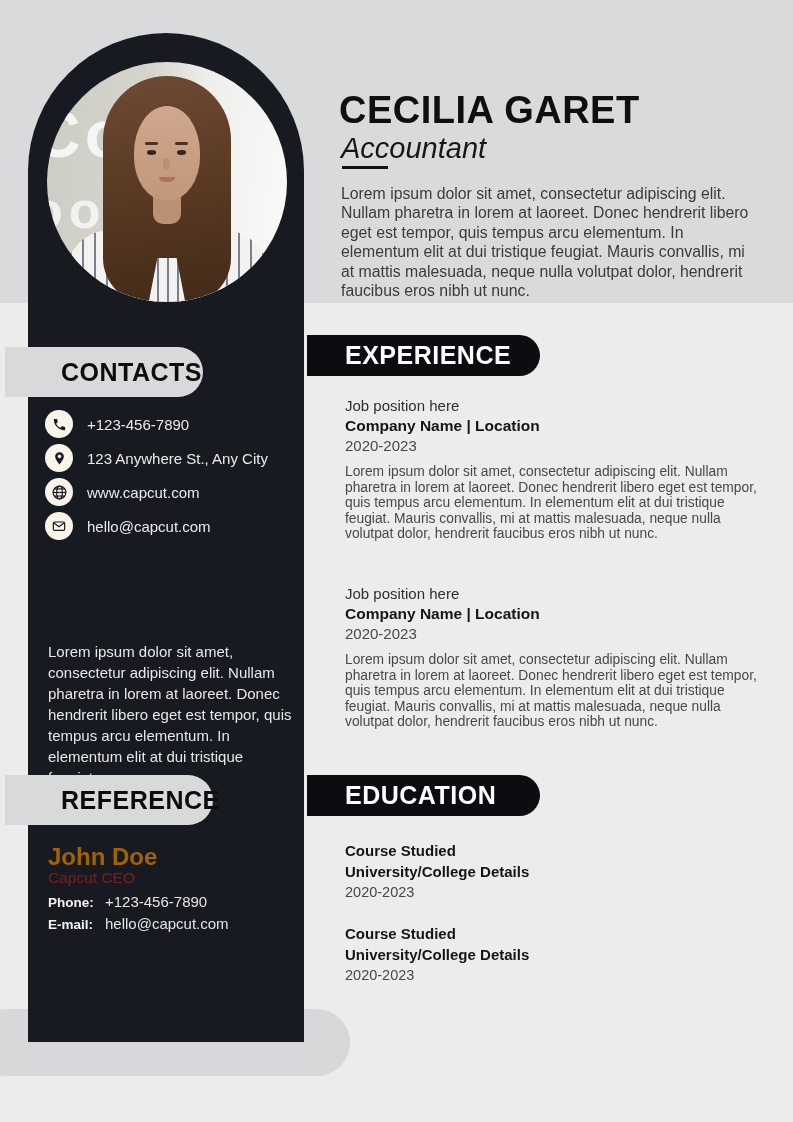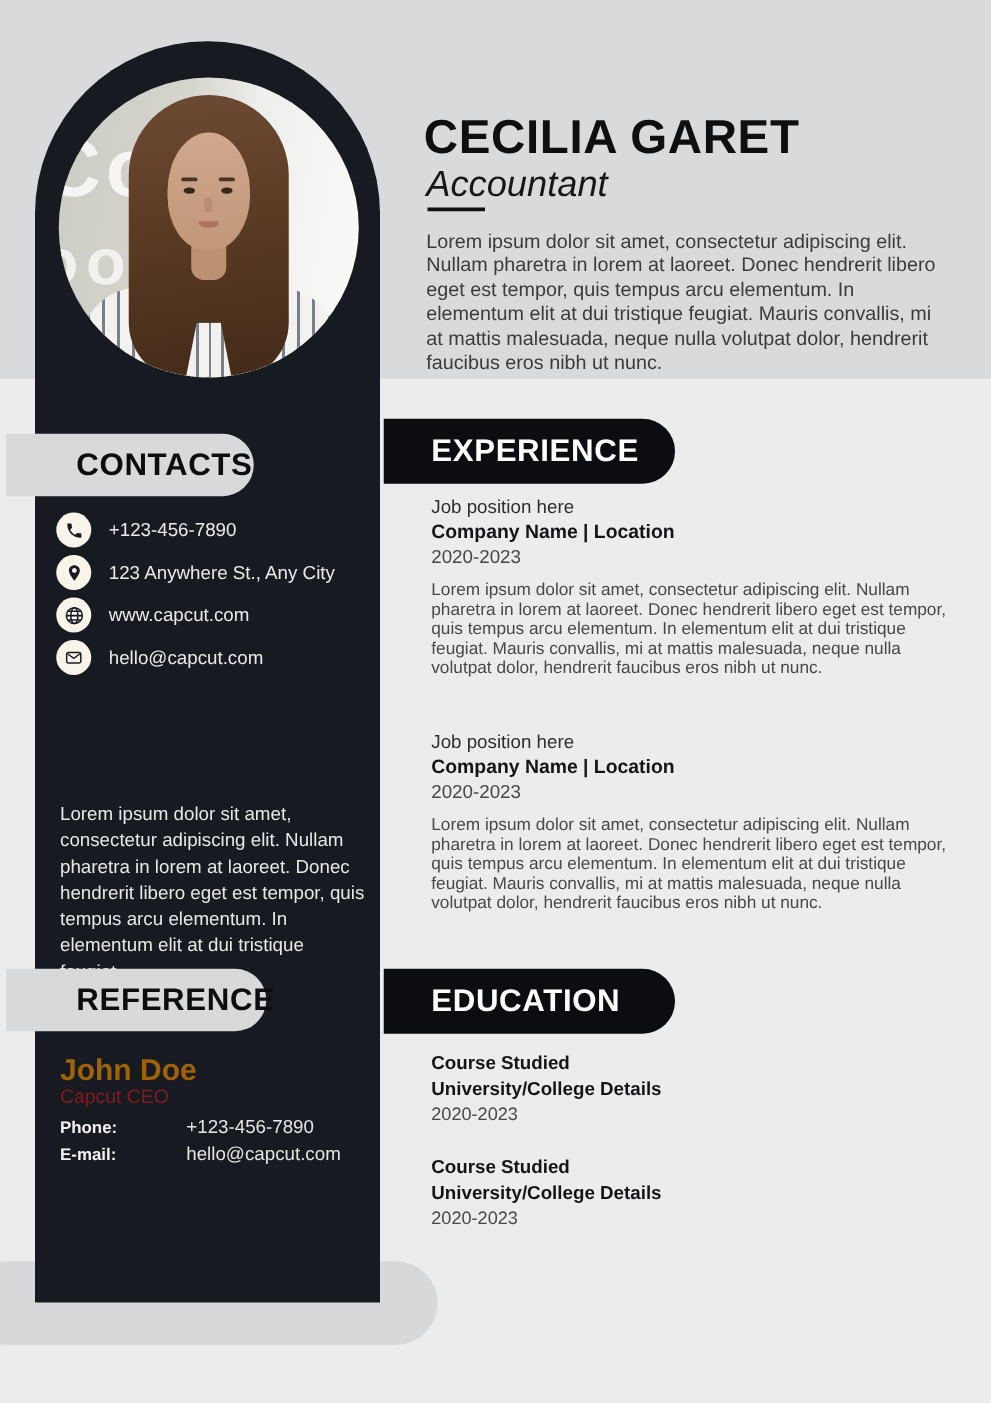--- a/index.html
+++ b/index.html
@@ -46,34 +46,34 @@
   .contact-row{display:flex;align-items:center;height:28px;margin-bottom:6px;}
   .cicon{width:28px;height:28px;border-radius:50%;background:#f8f4ea;flex:0 0 28px;
          display:flex;align-items:center;justify-content:center;}
   .ctext{margin-left:14px;font-size:15px;color:#eaeaea;white-space:nowrap;}
   
   .skills-text{position:absolute;left:48px;top:641px;width:246px;margin:0;
         font-size:15px;line-height:21px;color:#e6e7e7;}
   
   .ref-name{position:absolute;left:48px;top:843px;font-size:24px;font-weight:bold;color:#a16207;}
   .ref-role{position:absolute;left:48px;top:869px;font-size:15.5px;color:#7f1d1d;}
-  .ref-row{position:absolute;left:48px;display:flex;align-items:baseline;gap:44px;}
+  .ref-row{position:absolute;left:48px;display:flex;align-items:baseline;}
   .ref-row.phone{top:893px;} .ref-row.email{top:915px;}
   .ref-label{width:57px;font-size:13.5px;font-weight:bold;color:#f2f2f2;}
   .ref-value{font-size:15px;color:#e3e4e4;white-space:nowrap;}
   
   .name{position:absolute;left:339px;top:88px;margin:0;font-size:38px;line-height:44px;
         font-weight:bold;letter-spacing:.5px;color:#0f0f10;white-space:nowrap;}
   .job-title{position:absolute;left:341px;top:131px;font-size:29px;line-height:34px;
         font-style:italic;color:#17171a;}
   .title-rule{position:absolute;left:342px;top:166px;width:46px;height:3px;background:#111;}
   .summary{position:absolute;left:341px;top:184px;width:408px;margin:0;
         font-size:15.8px;line-height:19.4px;color:#3b3b3d;}
   
-  .pill-dark{position:absolute;left:307px;width:233px;height:52px;background:#0c0d10;
+  .pill-dark{position:absolute;left:307px;width:233px;height:41px;background:#0c0d10;
         border-radius:0 26px 26px 0;display:flex;align-items:center;padding-left:38px;
         box-sizing:border-box;font-weight:bold;font-size:25px;letter-spacing:.5px;color:#fdfdfd;}
   .exp-pill{top:335px;} .edu-pill{top:775px;}
   
   .exp-entry{position:absolute;left:345px;width:412px;}
   .exp-entry.e1{top:396px;} .exp-entry.e2{top:584px;}
   .exp-pos{font-size:15px;line-height:20px;color:#2e2e30;}
   .exp-co{font-size:15.5px;line-height:20px;font-weight:bold;color:#151517;}
   .exp-dates{font-size:15px;line-height:20px;color:#48484a;}
   .exp-desc{margin:8px 0 0 0;font-size:13.8px;line-height:15.6px;color:#48484a;}

